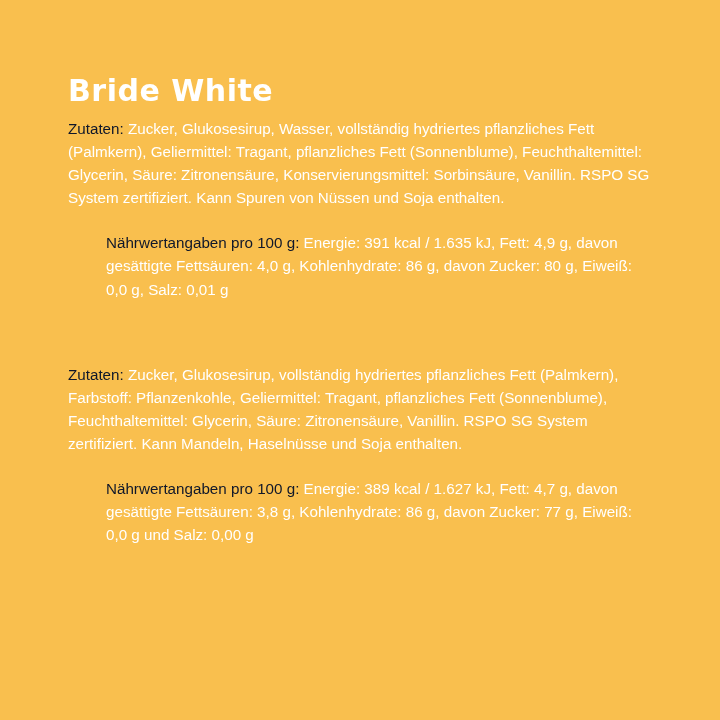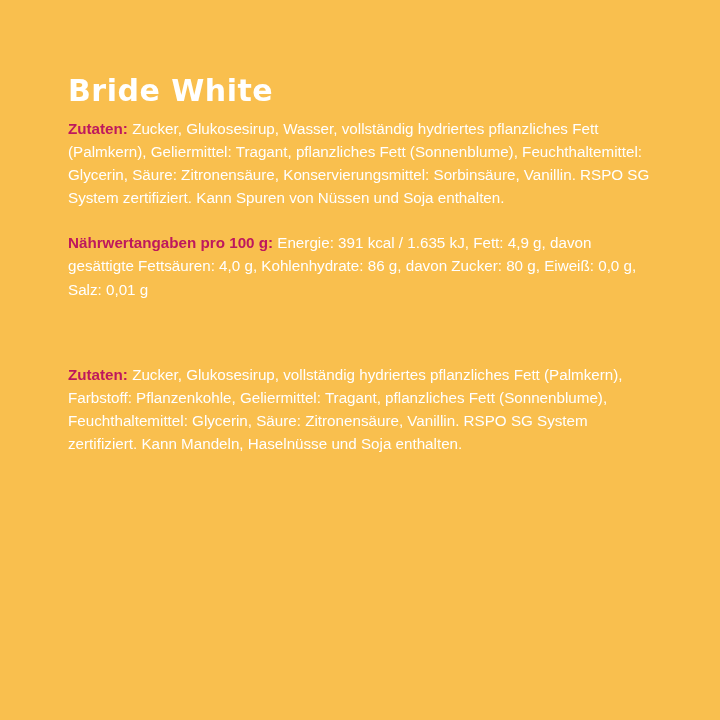--- a/index.html
+++ b/index.html
@@ -38,34 +38,36 @@
   }
   .para {
     font-size: 15.2px;
     line-height: 1.52;
     color: #ffffff;
     margin: 0;
     max-width: 590px;
   }
   .para.nutrition {
     margin-top: 22px;
+    margin-left: 38px;
   }
   .lead {
-    font-weight: 700;
-    color: #be185d;
+    font-weight: 400;
+    color: #0f172a;
   }
 </style>
 </head>
 <body>
 
 <div class="page">
 
   <section class="product">
     <h2 class="product-title">Bride White</h2>
     <p class="para"><span class="lead">Zutaten:</span><span> Zucker, Glukosesirup, Wasser, vollständig hydriertes pflanzliches Fett (Palmkern), Geliermittel: Tragant, pflanzliches Fett (Sonnenblume), Feuchthaltemittel: Glycerin, Säure: Zitronensäure, Konservierungsmittel: Sorbinsäure, Vanillin. RSPO SG System zertifiziert. Kann Spuren von Nüssen und Soja enthalten.</span></p>
     <p class="para nutrition"><span class="lead">Nährwertangaben pro 100 g:</span><span> Energie: 391 kcal / 1.635 kJ, Fett: 4,9 g, davon gesättigte Fettsäuren: 4,0 g, Kohlenhydrate: 86 g, davon Zucker: 80 g, Eiweiß: 0,0 g, Salz: 0,01 g</span></p>
   </section>
 
   <section class="product">
     <p class="para"><span class="lead">Zutaten:</span><span> Zucker, Glukosesirup, vollständig hydriertes pflanzliches Fett (Palmkern), Farbstoff: Pflanzenkohle, Geliermittel: Tragant, pflanzliches Fett (Sonnenblume), Feuchthaltemittel: Glycerin, Säure: Zitronensäure, Vanillin. RSPO SG System zertifiziert. Kann Mandeln, Haselnüsse und Soja enthalten.</span></p>
+    <p class="para nutrition"><span class="lead">Nährwertangaben pro 100 g:</span><span> Energie: 389 kcal / 1.627 kJ, Fett: 4,7 g, davon gesättigte Fettsäuren: 3,8 g, Kohlenhydrate: 86 g, davon Zucker: 77 g, Eiweiß: 0,0 g und Salz: 0,00 g</span></p>
   </section>
 
 </div>
 
 </body></html>

